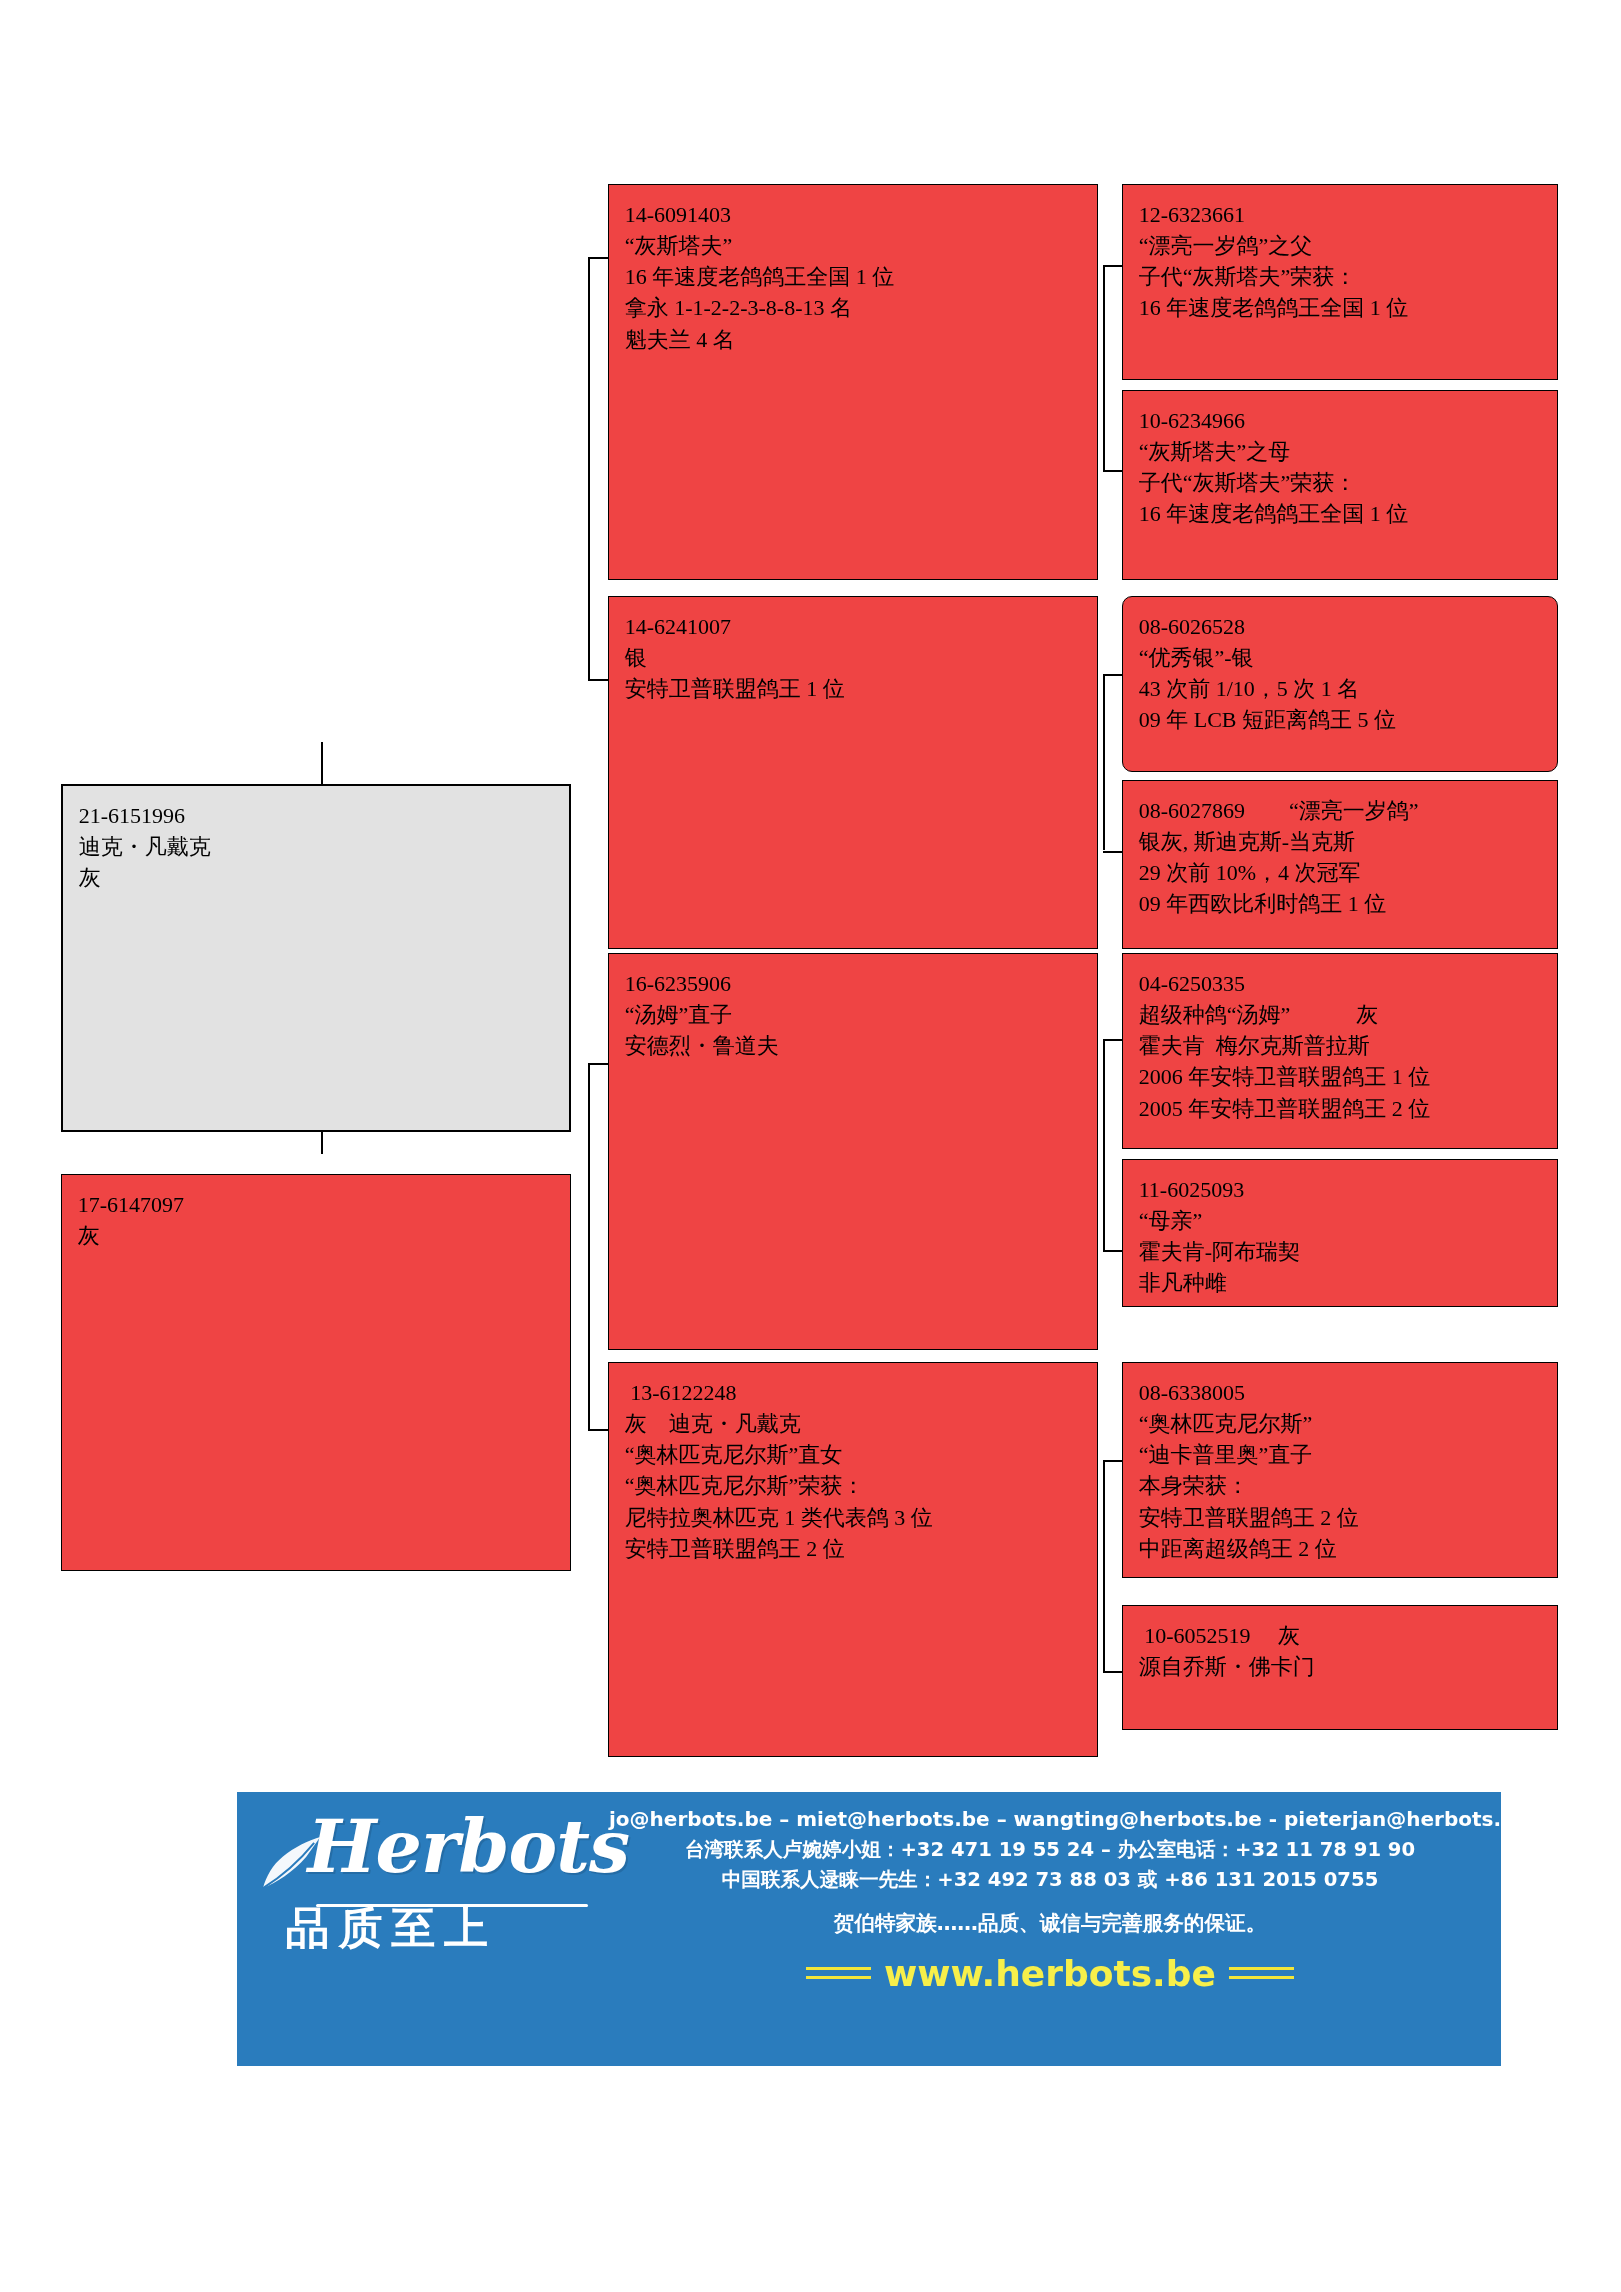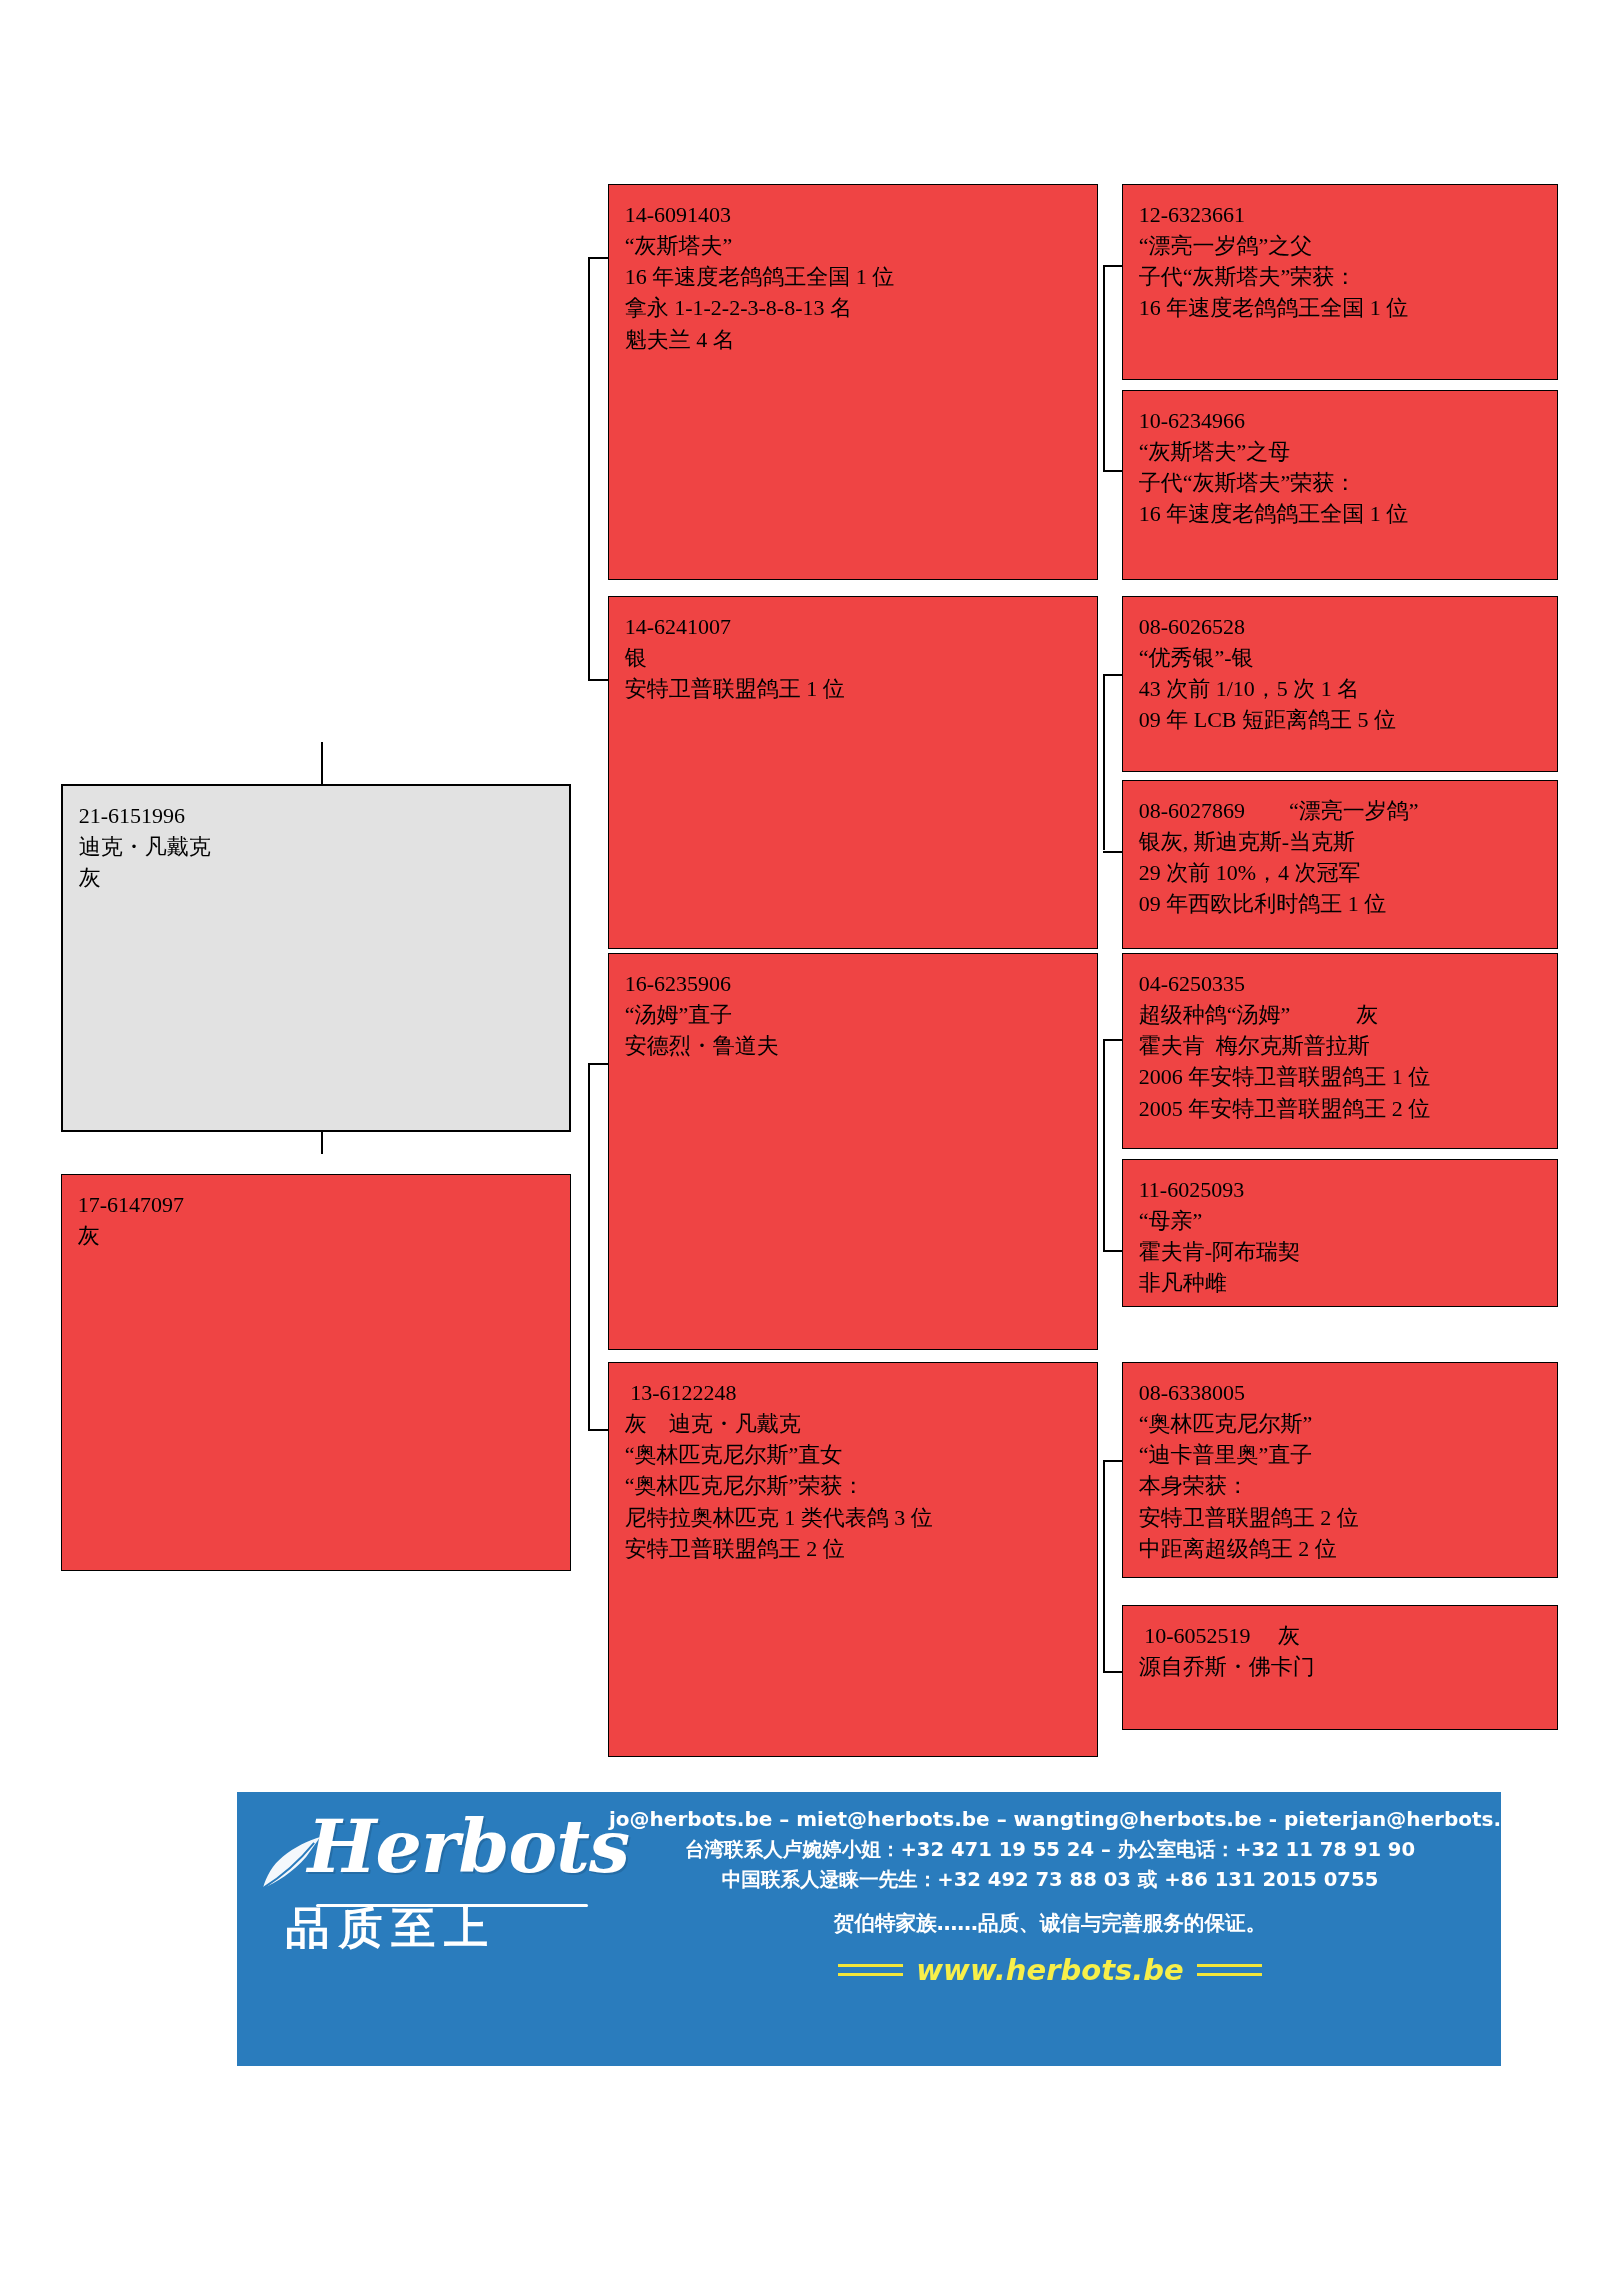--- a/index.html
+++ b/index.html
@@ -111,22 +111,21 @@
   .bt-row.small {
     font-size: 19.6px;
   }
   .bt-motto {
     font-size: 20.6px;
     font-weight: bold;
     margin-top: 13.7px;
   }
   .bt-web {
     margin-top: 15.7px;
-    font-size: 29px;
-    font-style: italic;
+    font-size: 36px;
     font-weight: bold;
     color: #ffffff;
     display: flex;
     align-items: center;
     justify-content: center;
     gap: 13px;
   }
   .dash {
     display: inline-block;
     width: 65px;
@@ -202,21 +201,21 @@
   <div class="box" style="left:1122px; top:184px; width:436px; height:196px;"><span>12-6323661</span>
 <span>“漂亮一岁鸽”之父</span>
 <span>子代“灰斯塔夫”荣获：</span>
 <span>16 年速度老鸽鸽王全国 1 位</span></div>
 
   <div class="box" style="left:1122px; top:390px; width:436px; height:190px;"><span>10-6234966</span>
 <span>“灰斯塔夫”之母</span>
 <span>子代“灰斯塔夫”荣获：</span>
 <span>16 年速度老鸽鸽王全国 1 位</span></div>
 
-  <div class="box" style="left:1122px; top:596px; width:436px; height:176px;"><span>08-6026528</span>
+  <div class="box" style="left:1122px; top:596px; width:436px; height:176px;border-radius:10px;"><span>08-6026528</span>
 <span>“优秀银”-银</span>
 <span>43 次前 1/10，5 次 1 名</span>
 <span>09 年 LCB 短距离鸽王 5 位</span></div>
 
   <div class="box" style="left:1122px; top:780px; width:436px; height:169px;"><span>08-6027869　　“漂亮一岁鸽”</span>
 <span>银灰, 斯迪克斯-当克斯</span>
 <span>29 次前 10%，4 次冠军</span>
 <span>09 年西欧比利时鸽王 1 位</span></div>
 
   <div class="box" style="left:1122px; top:953px; width:436px; height:196px;"><span>04-6250335</span>

